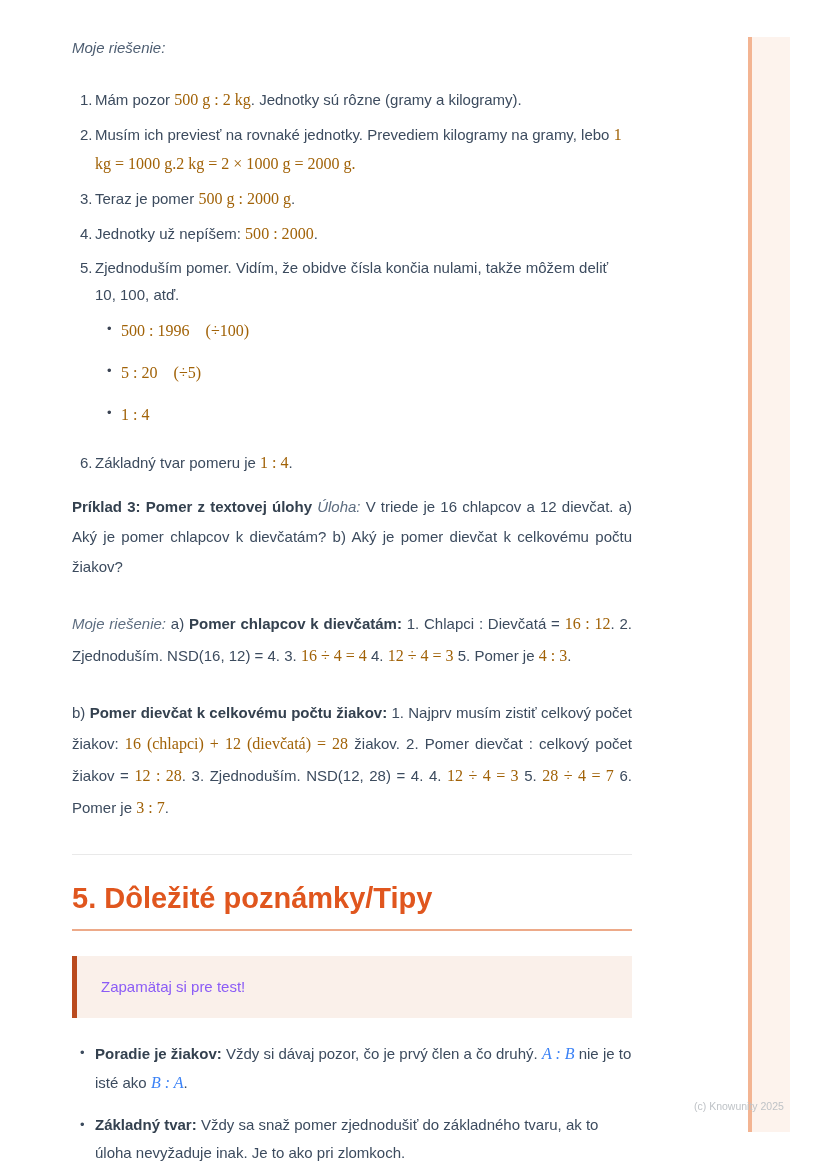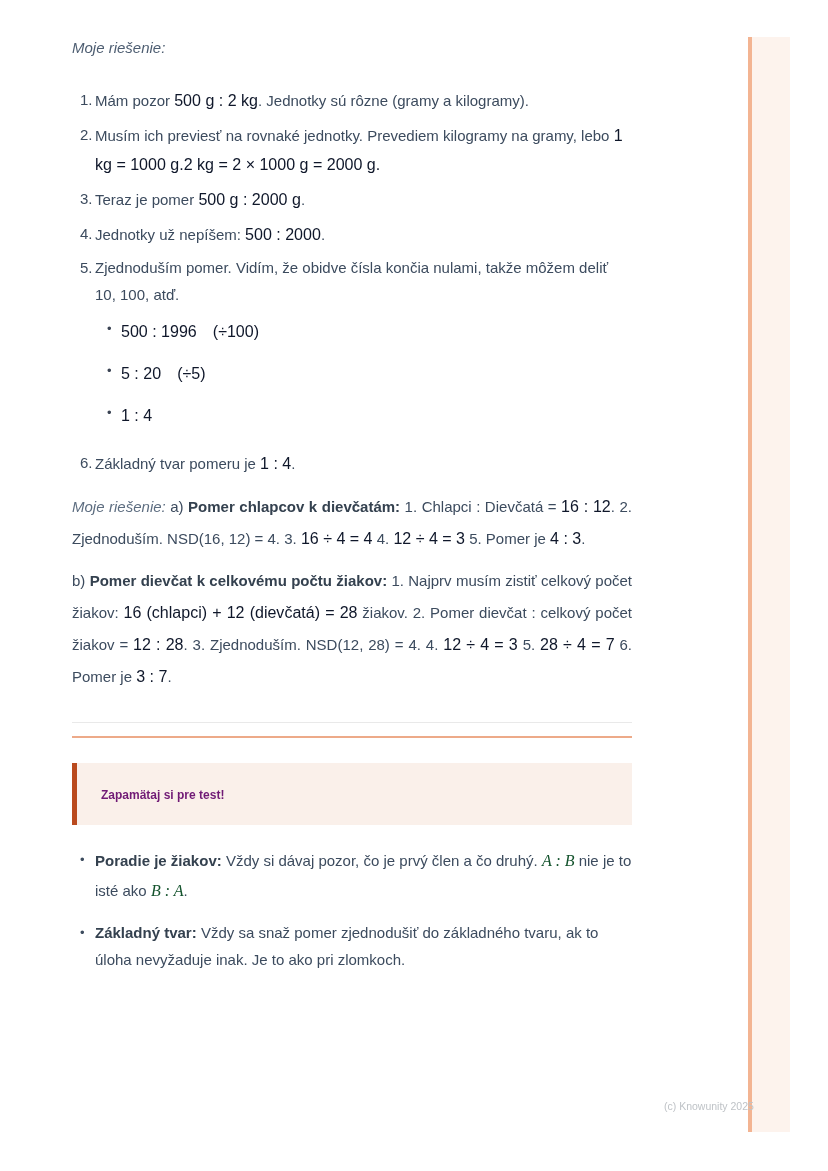--- a/index.html
+++ b/index.html
@@ -21,52 +21,52 @@
   .step-num{flex:0 0 15px;}
   .step-body{flex:1;}
 
   
   ul.sub{list-style:none;margin:9px 0 0 0;padding:0 0 0 12px;}
   ul.sub>li{display:flex;margin:0 0 13px 0;}
   .sub-dot{flex:0 0 14px;font-size:13px;color:#3a4353;}
 
   
   p.para{font-size:15px;line-height:2.0;text-align:justify;margin:14px 0 0 0;}
-  p.para.gap{margin-top:12px;}
+  p.para.gap{margin-top:26px;}
 
   
   .fr-n{}
   .fr-b{font-weight:700;color:#34414f;}
   .fr-il{font-style:italic;color:#5d6d80;}
-  .fr-m{font-family:Liberation Sans, sans-serif;font-size:1.07em;color:#0f172a;}
-  .fr-mi{font-family:"Liberation Serif",serif;font-style:italic;font-size:1.07em;color:#14532d;}
+  .fr-m{font-family:Liberation Serif, serif;font-size:1.07em;color:#a16207;}
+  .fr-mi{font-family:"Liberation Serif",serif;font-style:italic;font-size:1.07em;color:#3b82f6;}
 
   
   hr.rule-gray{border:none;border-top:1px solid #e9e9e9;margin:30px 0 0 0;}
   hr.rule-orange{border:none;border-top:2px solid #edaa89;margin:13px 0 0 0;}
 
   
   h2.section-title{margin:27px 0 0 0;font-size:29px;font-weight:700;color:#e0561e;line-height:1.15;}
 
   
   .callout{margin-top:25px;background:#faf0ea;border-left:5px solid #ba4a1e;padding:22px 24px;}
-  .callout-title{font-weight:700;font-size:12px;color:#701a75;}
+  .callout-title{font-weight:400;font-size:15px;color:#8b5cf6;}
 
   
   ul.tips{list-style:none;margin:21px 0 0 0;padding:0 0 0 8px;font-size:15px;line-height:1.85;}
   ul.tips>li{display:flex;margin:0 0 13px 0;}
   .tip-dot{flex:0 0 15px;font-size:13px;padding-top:2px;}
   .tip-body{flex:1;}
 
   
   .side-strip{position:absolute;left:748px;top:37px;width:38px;height:1095px;
               background:#fdf3ed;border-left:4px solid #f3b492;z-index:1;}
 
   
-  .copyright{position:absolute;left:664px;top:1100px;font-size:10.5px;color:#bfc3c7;z-index:2;white-space:nowrap;}
+  .copyright{position:absolute;left:694px;top:1100px;font-size:10.5px;color:#bfc3c7;z-index:2;white-space:nowrap;}
 </style>
 </head>
 <body>
 
 <div class="content">
 
   <p class="intro">Moje riešenie:</p>
 
   <ol class="steps">
     <li>
@@ -104,27 +104,29 @@
           </li>
         </ul>
       </span>
     </li>
     <li style="margin-top:6px;">
       <span class="step-num">6.</span>
       <span class="step-body"><span class="fr-n">Základný tvar pomeru je </span><span class="fr-m">1 : 4</span><span class="fr-n">.</span></span>
     </li>
   </ol>
 
+  <p class="para"><span class="fr-b">Príklad 3: Pomer z textovej úlohy </span><span class="fr-il">Úloha:</span><span class="fr-n"> V triede je 16 chlapcov a 12 dievčat. a) Aký je pomer chlapcov k dievčatám? b) Aký je pomer dievčat k celkovému počtu žiakov?</span></p>
 
   <p class="para gap"><span class="fr-il">Moje riešenie:</span><span class="fr-n"> a) </span><span class="fr-b">Pomer chlapcov k dievčatám:</span><span class="fr-n"> 1. Chlapci : Dievčatá = </span><span class="fr-m">16 : 12</span><span class="fr-n">. 2. Zjednoduším. NSD(16, 12) = 4. 3. </span><span class="fr-m">16 ÷ 4 = 4</span><span class="fr-n"> 4. </span><span class="fr-m">12 ÷ 4 = 3</span><span class="fr-n"> 5. Pomer je </span><span class="fr-m">4 : 3</span><span class="fr-n">.</span></p>
 
   <p class="para gap"><span class="fr-n">b) </span><span class="fr-b">Pomer dievčat k celkovému počtu žiakov:</span><span class="fr-n"> 1. Najprv musím zistiť celkový počet žiakov: </span><span class="fr-m">16 (chlapci) + 12 (dievčatá) = 28</span><span class="fr-n"> žiakov. 2. Pomer dievčat : celkový počet žiakov = </span><span class="fr-m">12 : 28</span><span class="fr-n">. 3. Zjednoduším. NSD(12, 28) = 4. 4. </span><span class="fr-m">12 ÷ 4 = 3</span><span class="fr-n"> 5. </span><span class="fr-m">28 ÷ 4 = 7</span><span class="fr-n"> 6. Pomer je </span><span class="fr-m">3 : 7</span><span class="fr-n">.</span></p>
 
   <hr class="rule-gray">
 
+  <h2 class="section-title">5. Dôležité poznámky/Tipy</h2>
 
   <hr class="rule-orange">
 
   <div class="callout">
     <span class="callout-title">Zapamätaj si pre test!</span>
   </div>
 
   <ul class="tips">
     <li>
       <span class="tip-dot">•</span>

